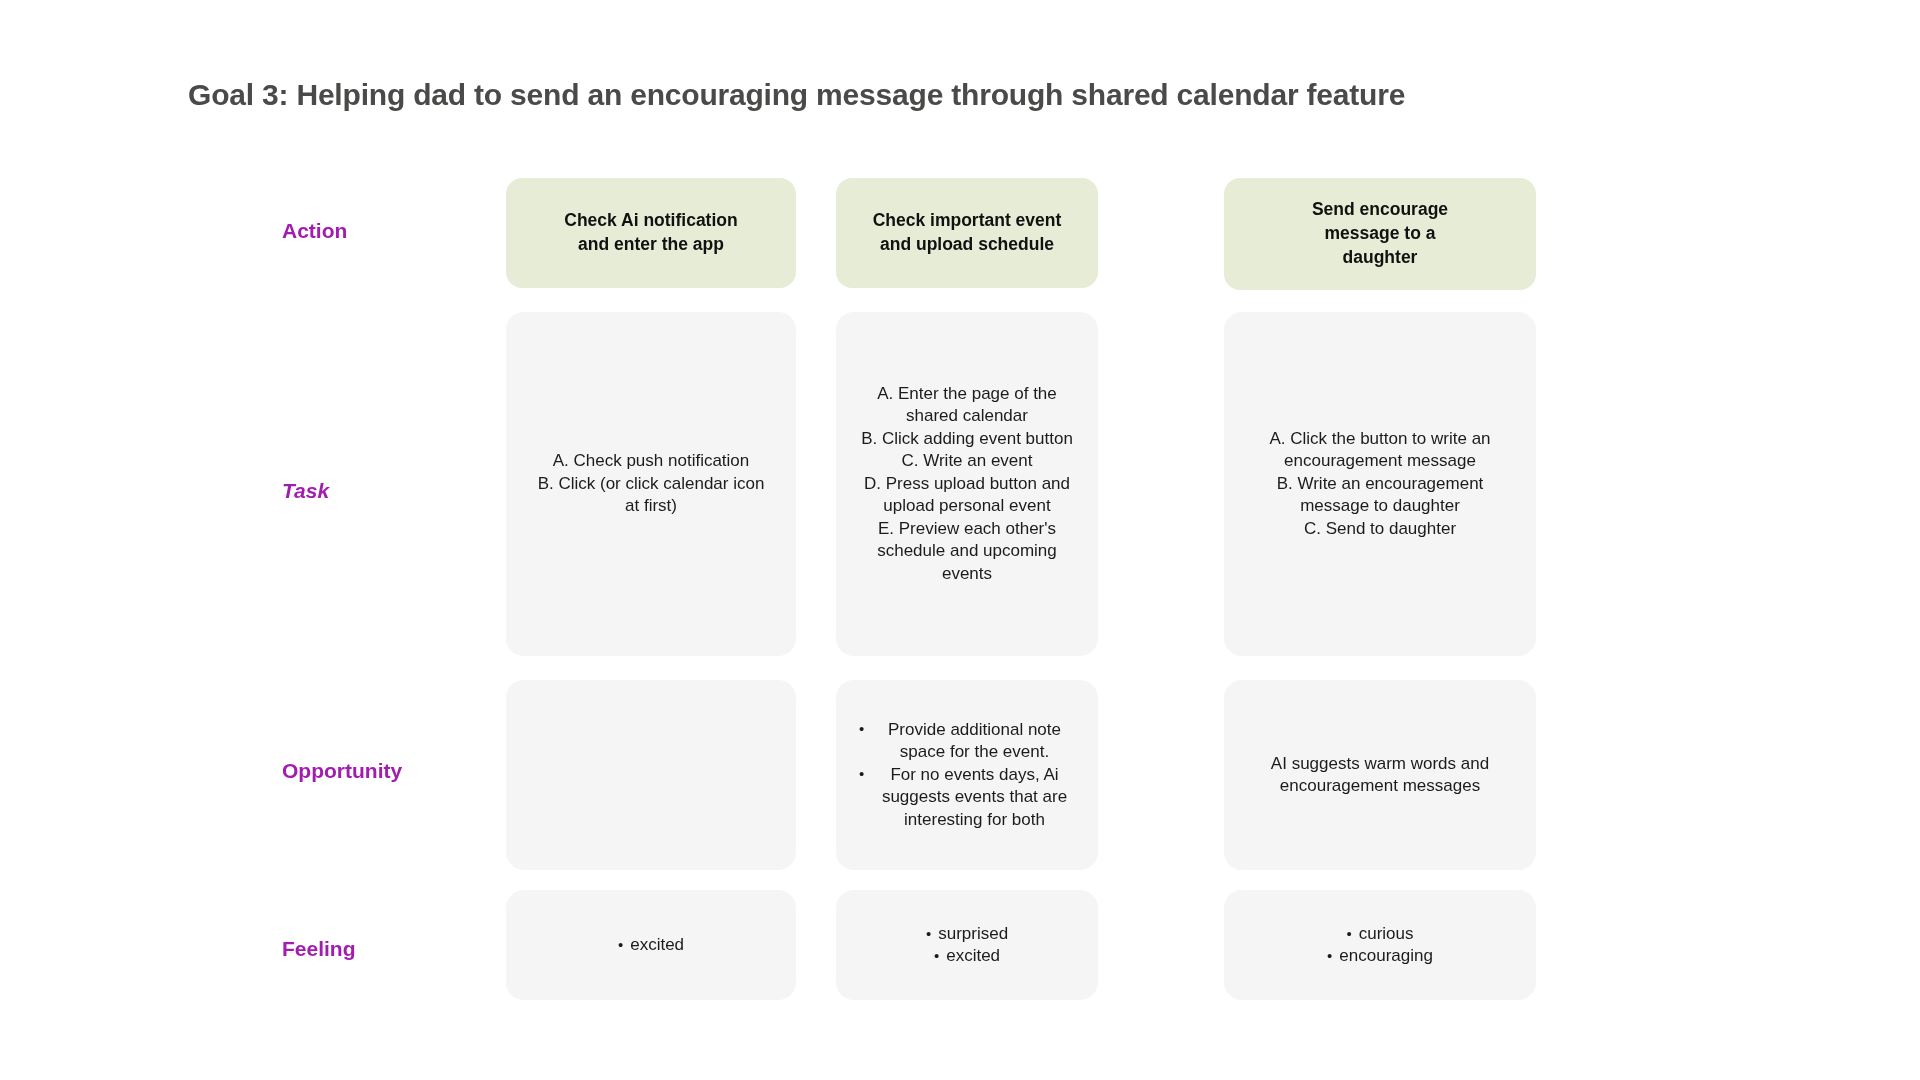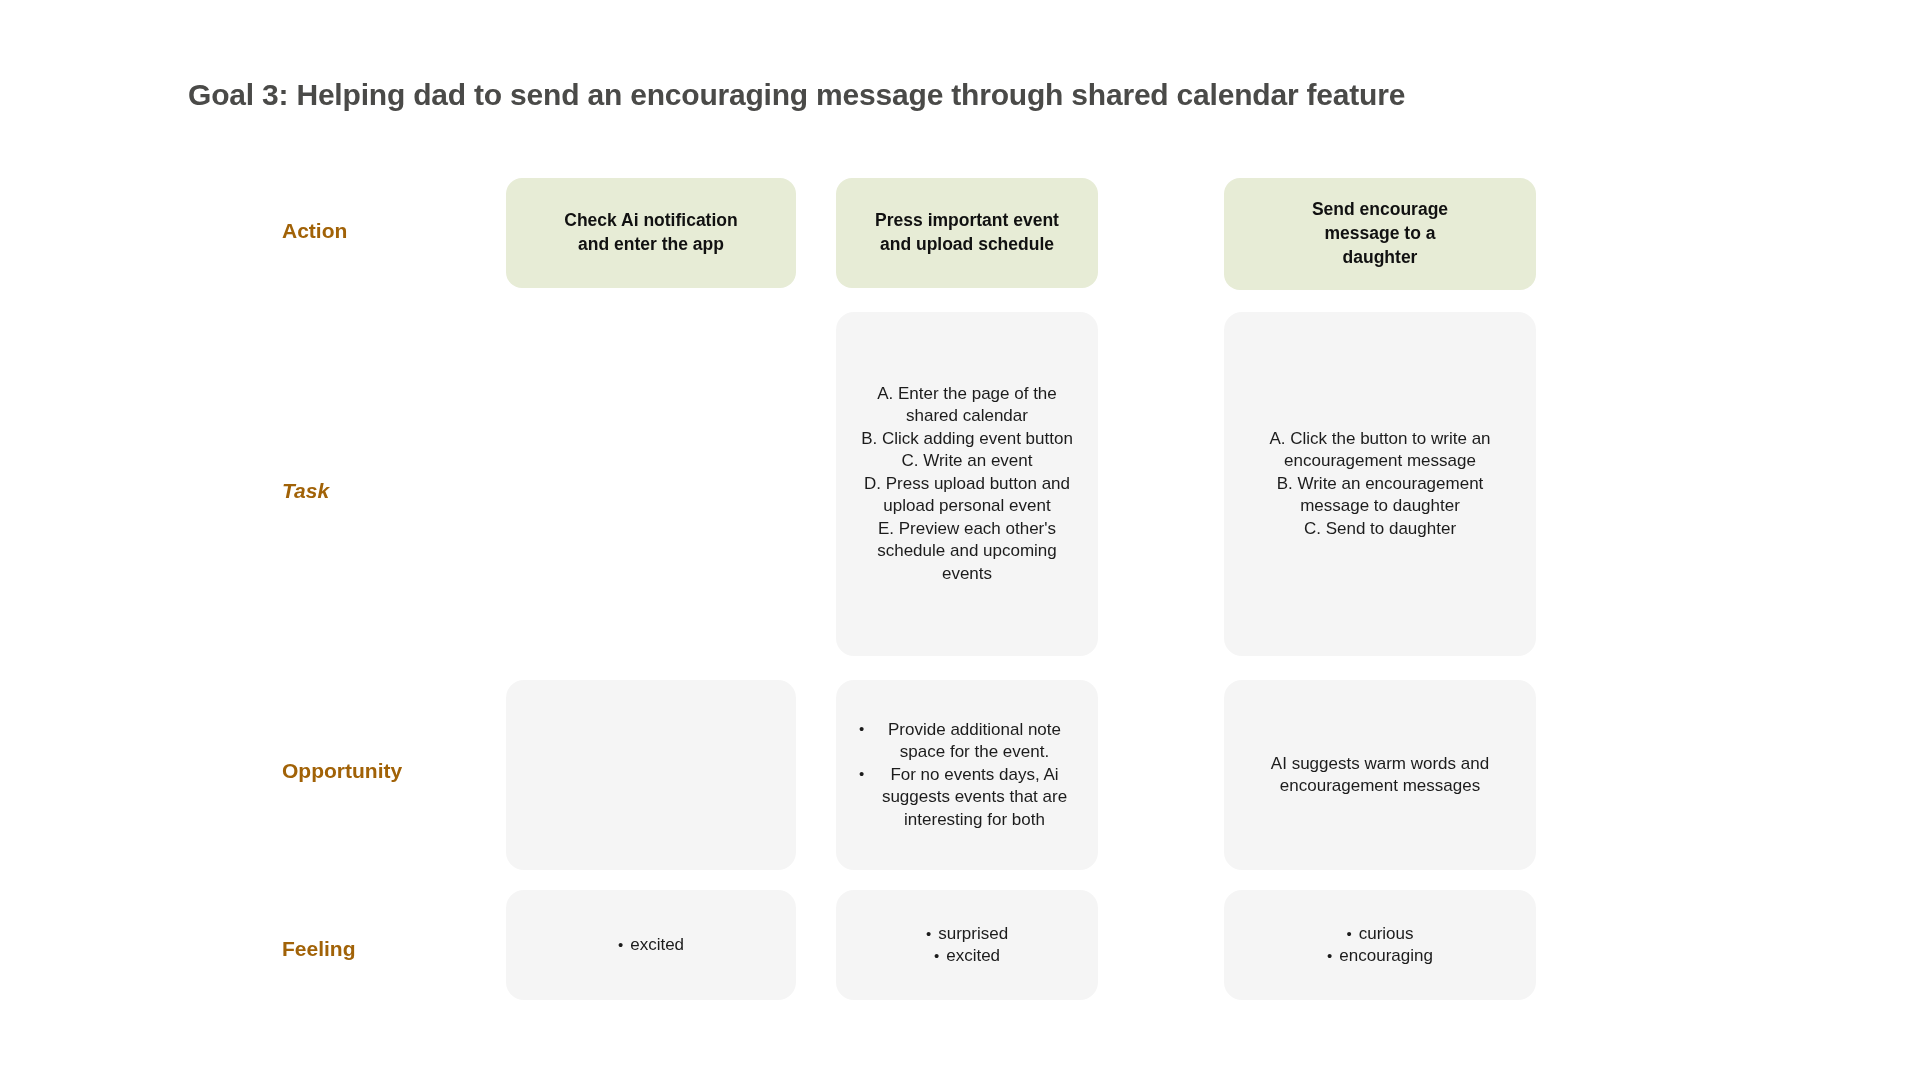--- a/index.html
+++ b/index.html
@@ -42,21 +42,21 @@
     height: 1080px;
   }
 
   
   .row-label {
     position: absolute;
     left: 282px;
     width: 220px;
     font-size: 21px;
     font-weight: bold;
-    color: #a16207;
+    color: #a21caf;
     text-align: left;
     line-height: 1.2;
   }
   .row-label.r-action      { top: 218px; }
   .row-label.r-task        { top: 478px; font-style: italic; }
   .row-label.r-opportunity { top: 758px; }
   .row-label.r-feeling     { top: 936px; }
 
   
   .card {
@@ -153,33 +153,40 @@
 
     <div class="card action row-action col1">
       <div class="card-text lines">
         <span class="line">Check Ai notification</span>
         <span class="line">and enter the app</span>
       </div>
     </div>
 
     <div class="card action row-action col2">
       <div class="card-text lines">
-        <span class="line">Press important event</span>
+        <span class="line">Check important event</span>
         <span class="line">and upload schedule</span>
       </div>
     </div>
 
     <div class="card action row-action col3">
       <div class="card-text lines">
         <span class="line">Send encourage</span>
         <span class="line">message to a</span>
         <span class="line">daughter</span>
       </div>
     </div>
 
+    <div class="card plain row-task col1">
+      <div class="card-text lines">
+        <span class="line">A. Check push notification</span>
+        <span class="line">B. Click (or click calendar icon</span>
+        <span class="line">at first)</span>
+      </div>
+    </div>
 
     <div class="card plain row-task col2">
       <div class="card-text lines">
         <span class="line">A. Enter the page of the</span>
         <span class="line">shared calendar</span>
         <span class="line">B. Click adding event button</span>
         <span class="line">C. Write an event</span>
         <span class="line">D. Press upload button and</span>
         <span class="line">upload personal event</span>
         <span class="line">E. Preview each other's</span>

